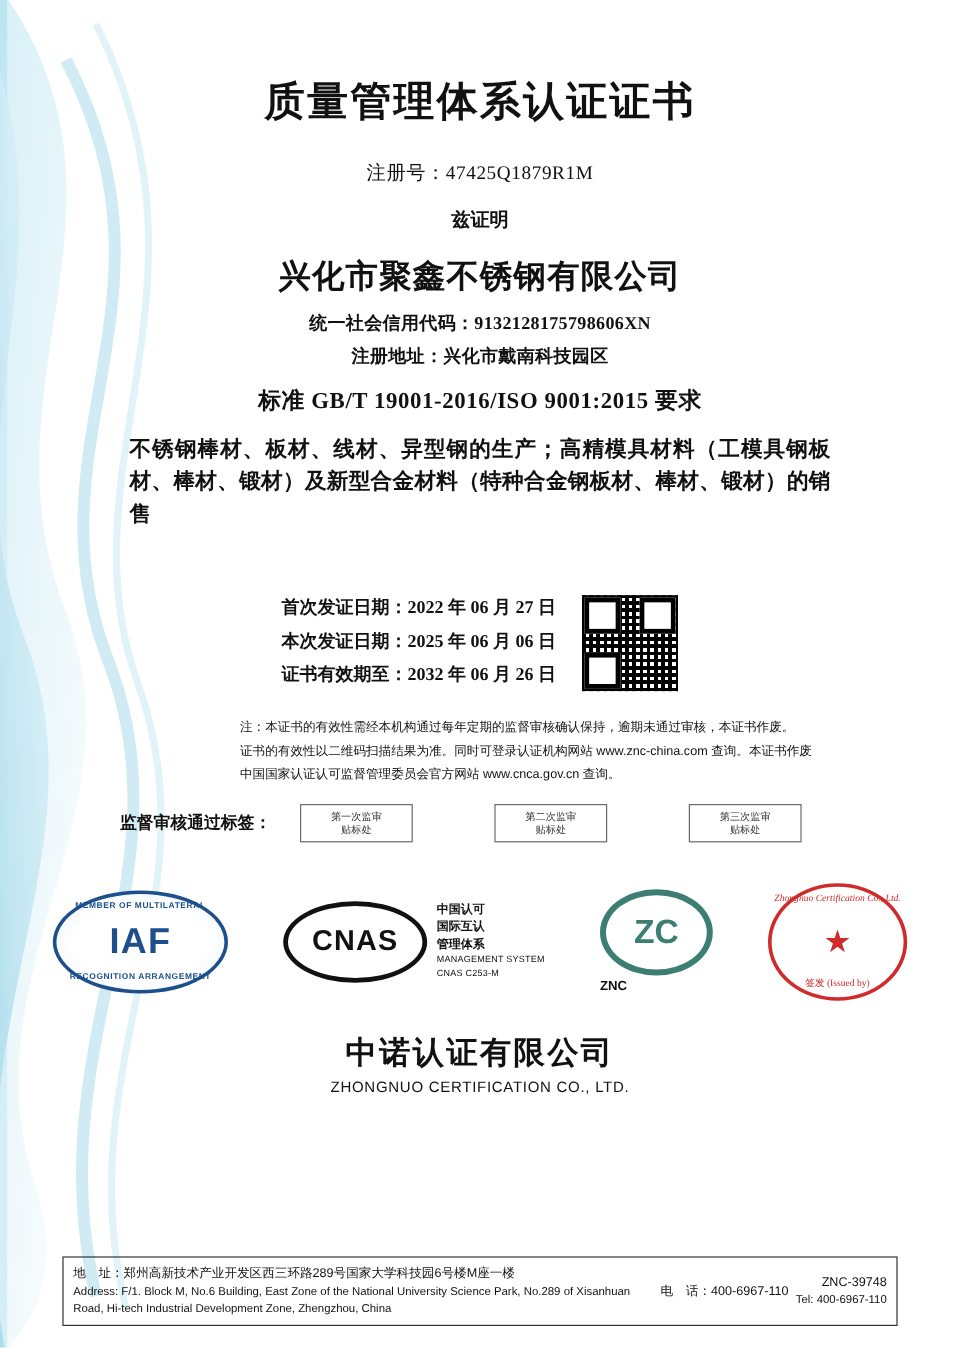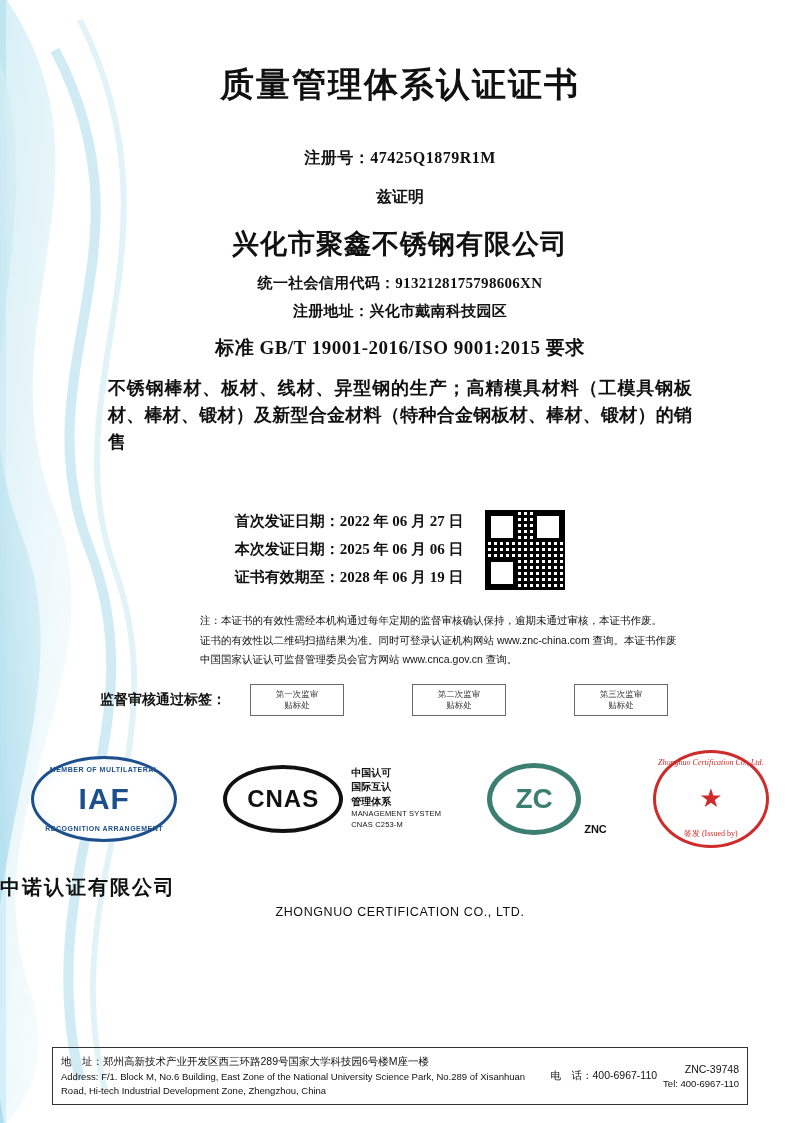--- a/index.html
+++ b/index.html
@@ -26,22 +26,22 @@
     font-size:34px;
     font-weight:bold;
     letter-spacing:2px;
     margin:0;
     padding-top:62px;
     color:#111;
   }
   .reg-no{
     text-align:center;
     font-size:16px;
-    font-weight:bold;
-    margin-top:40px;
+    font-weight:normal;
+    margin-top:26px;
     color:#111;
     letter-spacing:.5px;
   }
   .hereby{
     text-align:center;
     font-size:16px;
     font-weight:bold;
     margin-top:18px;
     color:#111;
   }
@@ -192,21 +192,21 @@
     display:flex;align-items:center;justify-content:center;
     font-family:"Liberation Sans", sans-serif;
     font-size:24px;font-weight:bold;letter-spacing:1px;color:#111;
     background:#fff;
   }
   .cnas-text{
     font-size:10px;line-height:1.45;color:#111;font-weight:bold;
     font-family:"Liberation Sans", sans-serif;
   }
   .cnas-text .en{font-size:7.5px;font-weight:normal;letter-spacing:.2px;}
-  .znc{display:flex;flex-direction:row;align-items:flex-end;gap:3px;}
+  .znc{display:flex;flex-direction:column;align-items:flex-start;gap:3px;}
   .znc-mark{
     width:84px;height:62px;border-radius:50%;
     border:5px solid #3c7f72;
     display:flex;align-items:center;justify-content:center;
     color:#3c7f72;font-size:28px;font-weight:bold;
     font-family:"Liberation Sans", sans-serif;
     background:#fff;
   }
   .znc-label{font-size:11px;font-weight:bold;color:#111;font-family:"Liberation Sans", sans-serif;}
   .seal{
@@ -217,21 +217,21 @@
   }
   .seal .seal-top,.seal .seal-bot{
     position:absolute;left:0;right:0;text-align:center;font-size:8px;
     font-family:"Liberation Serif", serif;font-style:italic;
   }
   .seal .seal-top{top:5px;}
   .seal .seal-bot{bottom:6px;font-style:normal;}
   .seal .star{font-size:26px;line-height:1;}
 
   .footer-name{
-    font-size:20px;font-weight:bold;color:#111;margin-top:26px;letter-spacing:2px;
+    text-align:center;font-size:26px;font-weight:bold;color:#111;margin-top:26px;letter-spacing:2px;
   }
   .footer-en{
     text-align:center;font-size:12.5px;color:#111;margin-top:4px;letter-spacing:.6px;
     font-family:"Liberation Sans", sans-serif;
   }
 
   .addr-box{
     position:absolute;left:52px;right:52px;bottom:18px;
     border:1px solid #333;
     padding:5px 8px;
@@ -287,21 +287,21 @@
     </div>
 
     <div class="standard">标准 GB/T 19001-2016/ISO 9001:2015 要求</div>
 
     <div class="scope-body">不锈钢棒材、板材、线材、异型钢的生产；高精模具材料（工模具钢板材、棒材、锻材）及新型合金材料（特种合金钢板材、棒材、锻材）的销售</div>
 
     <div class="dates-row">
       <div class="dates">
         <div>首次发证日期：2022 年 06 月 27 日</div>
         <div>本次发证日期：2025 年 06 月 06 日</div>
-        <div>证书有效期至：2028 年 06 月 19 日</div>
+        <div>证书有效期至：2032 年 06 月 26 日</div>
       </div>
       <div class="qr">
           <i></i>
         </div>
     </div>
 
     <div class="notes">
       <p>注：本证书的有效性需经本机构通过每年定期的监督审核确认保持，逾期未通过审核，本证书作废。</p>
       <p>证书的有效性以二维码扫描结果为准。同时可登录认证机构网站 www.znc-china.com 查询。本证书作废</p>
       <p>中国国家认证认可监督管理委员会官方网站 www.cnca.gov.cn 查询。</p>

